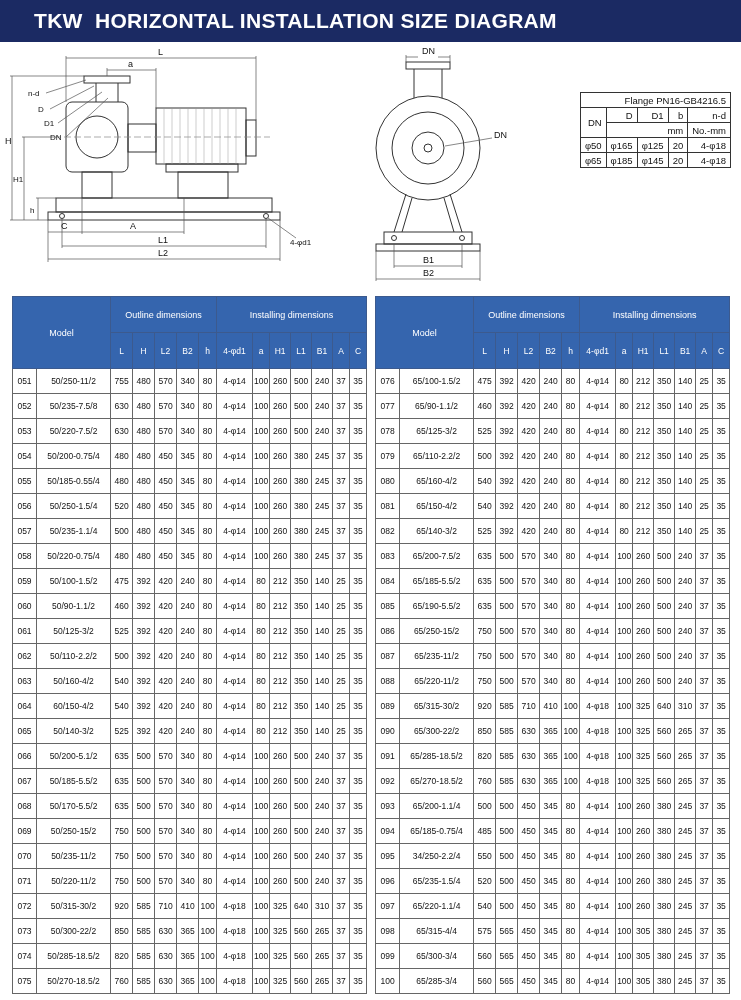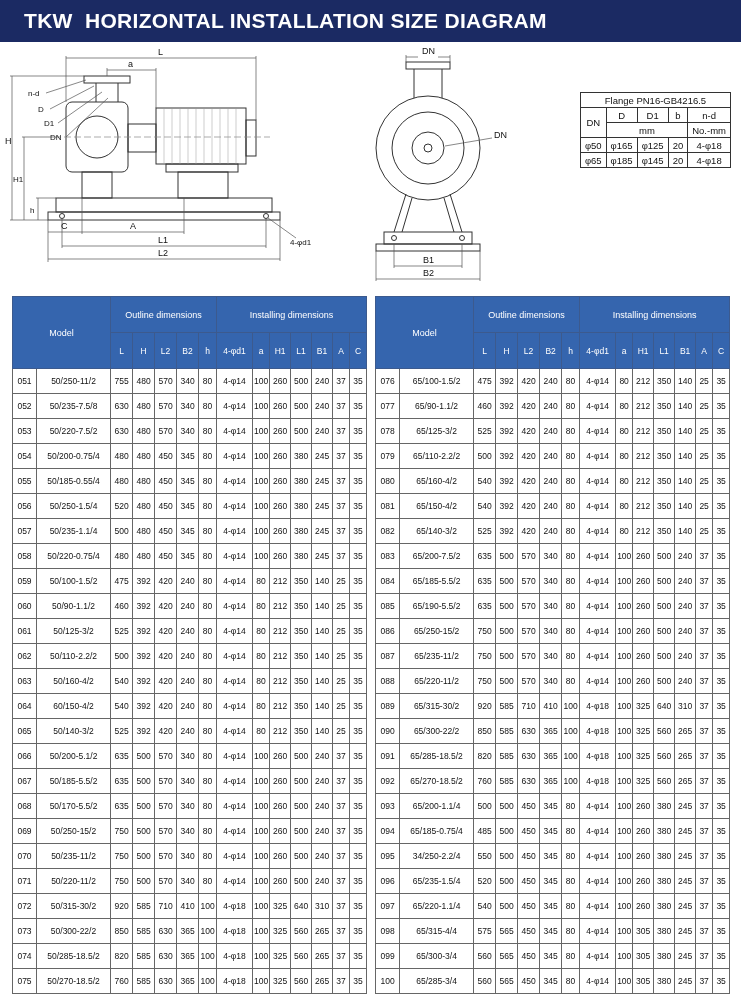--- a/index.html
+++ b/index.html
@@ -1,31 +1,31 @@
 <!DOCTYPE html>
 <html><head>
 <meta charset="utf-8">
 <style>
   * { box-sizing: border-box; margin: 0; padding: 0; }
   html,body { width: 741px; height: 1000px; background: #ffffff;
     font-family: "Liberation Sans", sans-serif; color: #111; }
 
   .titlebar { height: 42px; background: #1b2a63; color: #fff;
-    display: flex; align-items: center; padding-left: 24px;
+    display: flex; align-items: center; padding-left: 34px;
     font-size: 21px; font-weight: 700; letter-spacing: .3px; white-space: pre; }
 
   .drawing-strip { display: flex; align-items: flex-start;
     padding: 4px 8px 0 4px; height: 252px; }
 
   svg text { font-family: "Liberation Sans", sans-serif; font-size: 9px; fill: #111; }
   svg .small { font-size: 8px; }
 
   .flange-wrap { margin-left: auto; margin-top: 46px; margin-right: 2px; }
   table.flange { border-collapse: collapse; font-size: 9.5px; }
-  table.flange td { border: 1px solid #333; text-align: center;
+  table.flange td { border: 1px solid #333; text-align: right;
     padding: 1px 4px; height: 15px; background: #fff; }
 
   .tables-row { display: flex; gap: 8px; padding: 2px 12px 0 12px; }
   table.dim { border-collapse: collapse; table-layout: fixed; width: 354px;
     font-size: 8.5px; }
   table.dim th { background: #3565ae; color: #fff; border: 1px solid #3c5a8e;
     font-weight: 400; padding: 1px 0; font-size: 8.5px; height: 36px; }
   table.dim th.grp { font-size: 9px; }
   table.dim td { border: 1px solid #666; text-align: center; height: 25px;
     padding: 0 1px; white-space: nowrap; overflow: hidden; background: #fff; }

